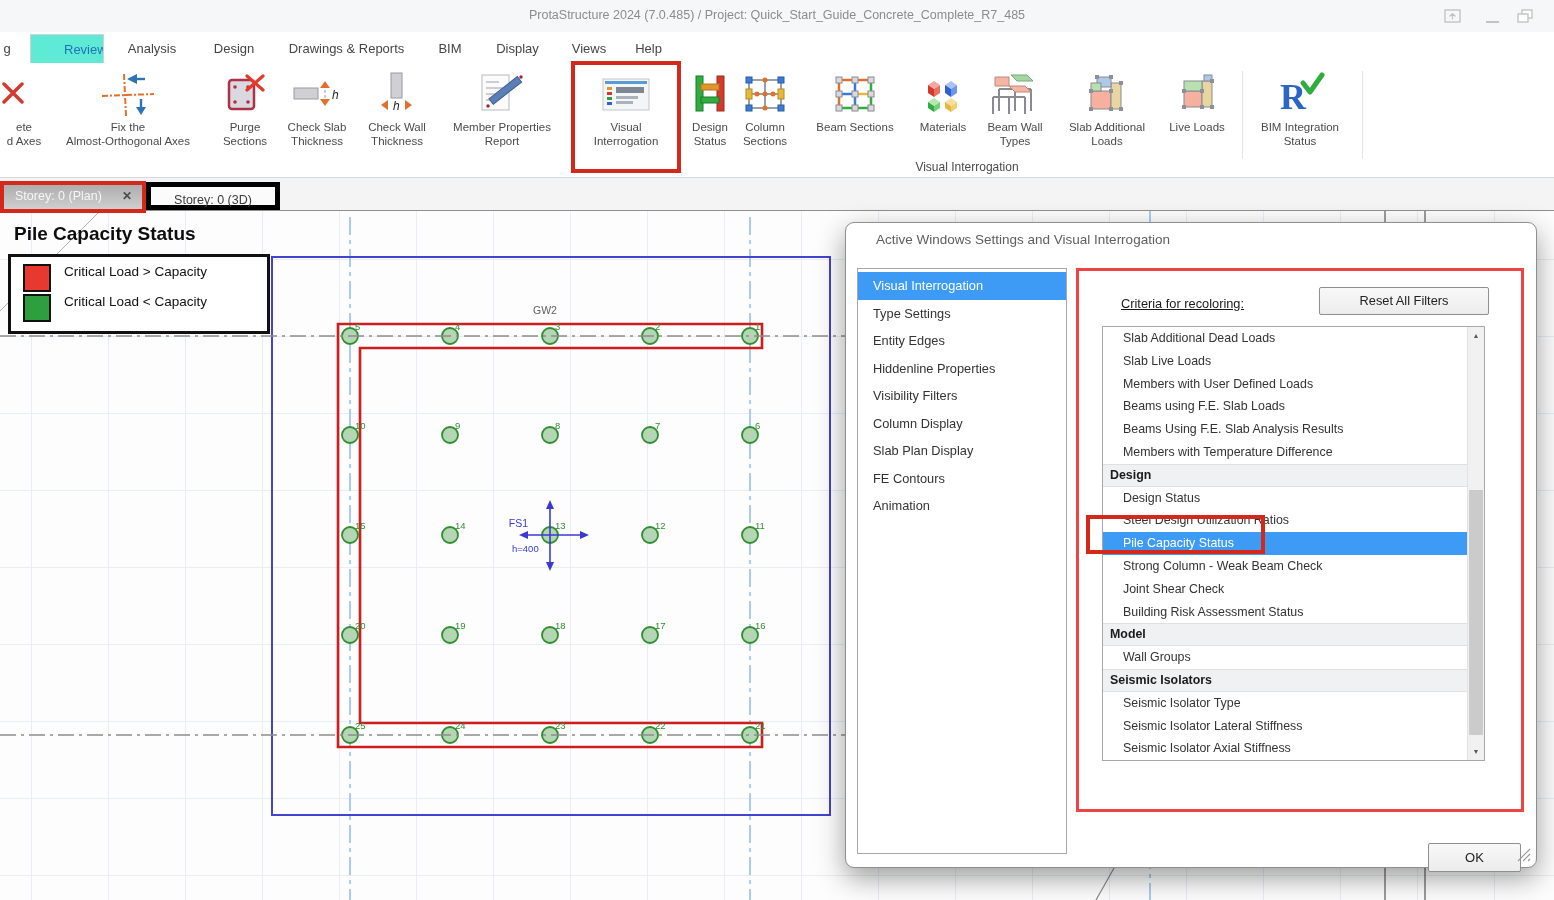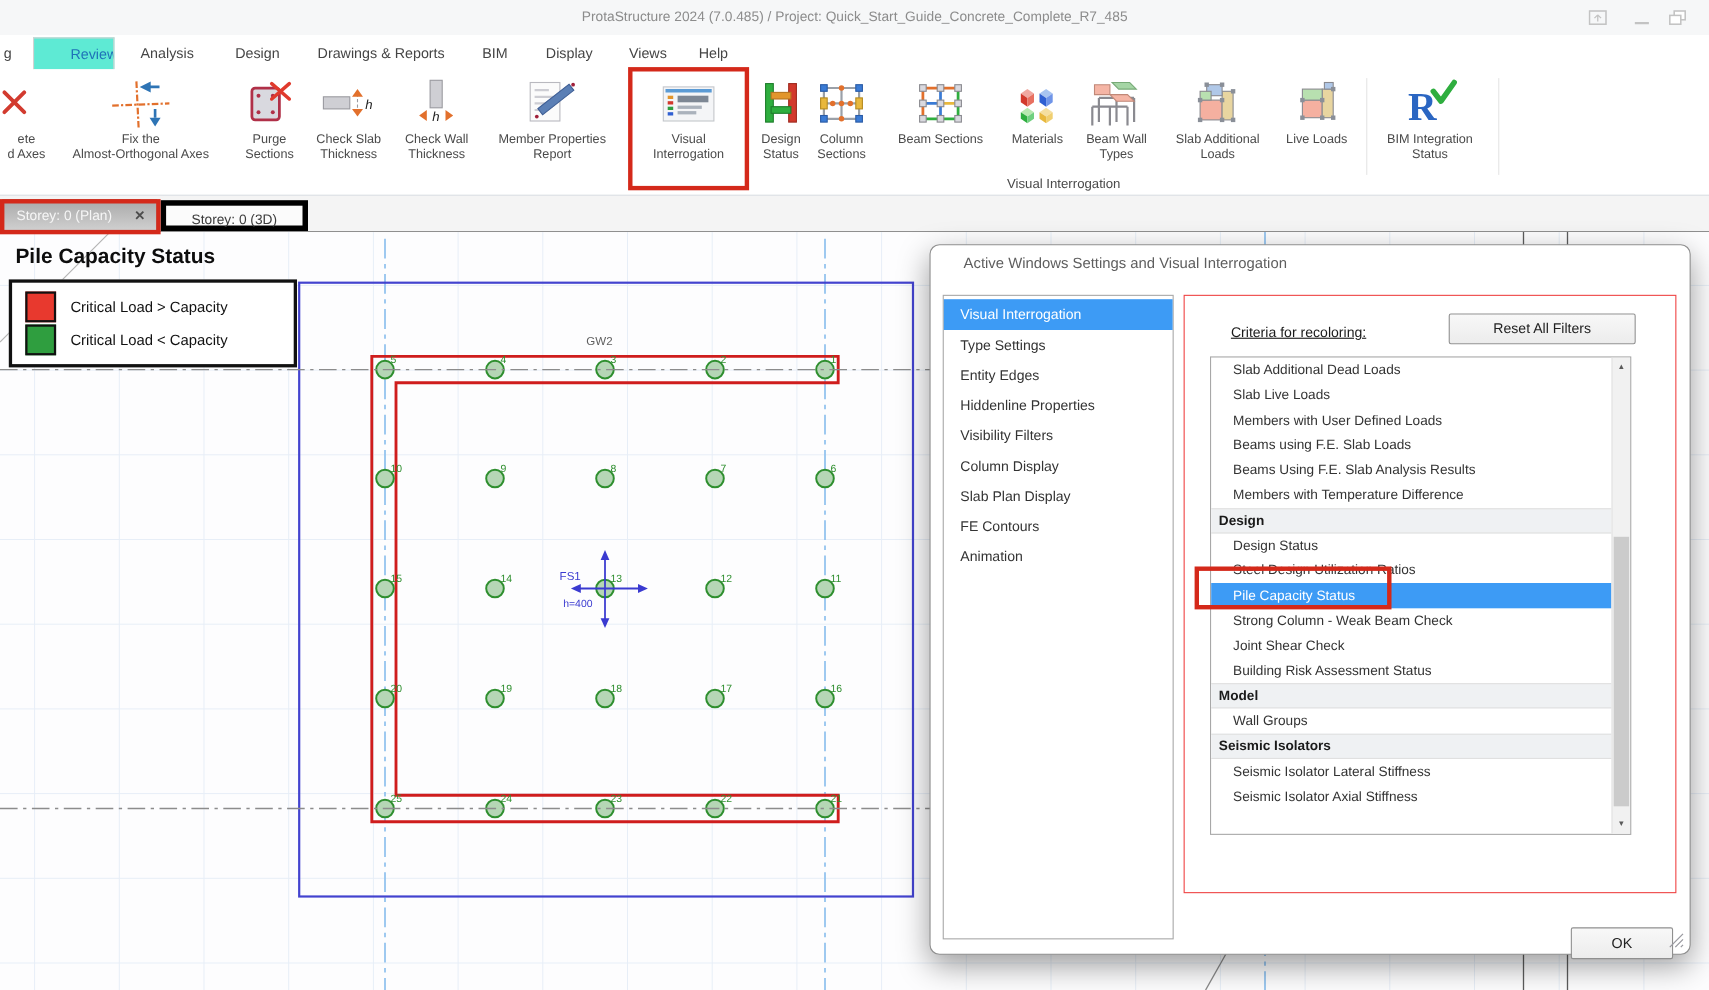--- a/index.html
+++ b/index.html
@@ -38,34 +38,34 @@
   .canvas{position:absolute;left:0;top:211px;width:1554px;height:689px;background-color:#fdfdfe;
       background-image:linear-gradient(to right,#e7eef7 1px,transparent 1px),
                        linear-gradient(to bottom,#e7eef7 1px,transparent 1px);
       background-size:77px 77px;background-position:31px 48px;}
   svg.drawing{position:absolute;left:0;top:0;z-index:1;}
   svg.axis-overlay{position:absolute;left:0;top:0;z-index:3;pointer-events:none;}
   
   .legend{position:absolute;left:8px;top:12px;z-index:2;}
   .legend-title{font-size:19px;font-weight:bold;color:#0d0d0d;margin:0 0 9px 6px;}
   .legend-box{width:244px;background:#fff;border:3px solid #111;padding:7px 0 7px 12px;}
-  .legend-row{display:flex;align-items:center;height:30px;}
+  .legend-row{display:flex;height:30px;}
   .legend-swatch{width:24px;height:24px;border:2px solid #111;margin-right:13px;box-sizing:content-box;}
   .legend-label{font-size:13.5px;color:#111;}
   
   .dialog{position:absolute;left:845px;top:222px;width:692px;height:646px;background:#fff;
       border:1px solid #8f8f8f;border-radius:9px;box-shadow:0 10px 28px rgba(0,0,0,.38);
       z-index:10;box-sizing:border-box;}
   .dialog-title{position:absolute;left:30px;top:9px;font-size:13.5px;color:#5e5e5e;}
   .nav-list{position:absolute;left:11px;top:45px;width:210px;height:586px;background:#fff;
       border:1px solid #a8a8a8;box-sizing:border-box;padding-top:3px;}
   .nav-item{height:27.5px;line-height:27.5px;padding-left:15px;font-size:12.8px;color:#333;cursor:default;}
   .nav-item.selected{background:#3d9bf5;color:#fff;}
   .groupbox{position:absolute;left:230px;top:45px;width:448px;height:544px;
-      border:1px solid #ef4444;box-sizing:border-box;}
+      border:3px solid #ef4444;box-sizing:border-box;}
   .criteria-label{position:absolute;left:42px;top:25px;font-size:12.8px;color:#1a1a1a;
       text-decoration:underline;}
   .btn{background:linear-gradient(#f8f8f8,#ececec);border:1px solid #8f8f8f;border-radius:2px;
       font-size:12.8px;color:#222;text-align:center;box-sizing:border-box;cursor:default;}
   .reset-btn{position:absolute;left:240px;top:16px;width:170px;height:28px;line-height:26px;}
   .criteria-list{position:absolute;left:23px;top:55px;width:383px;height:435px;background:#fff;
       border:1px solid #a8a8a8;box-sizing:border-box;overflow:hidden;}
   .crit-row{height:22.8px;line-height:22.8px;font-size:12.4px;color:#333;padding-left:20px;
       margin-right:17px;white-space:nowrap;overflow:hidden;cursor:default;}
   .crit-row.header{font-weight:bold;color:#1a1a1a;background:#eff1f3;padding-left:7px;
@@ -559,20 +559,21 @@
           <div class="crit-row header">Design</div>
           <div class="crit-row">Design Status</div>
           <div class="crit-row">Steel Design Utilization Ratios</div>
           <div class="crit-row selected">Pile Capacity Status</div>
           <div class="crit-row">Strong Column - Weak Beam Check</div>
           <div class="crit-row">Joint Shear Check</div>
           <div class="crit-row">Building Risk Assessment Status</div>
           <div class="crit-row header">Model</div>
           <div class="crit-row">Wall Groups</div>
           <div class="crit-row header">Seismic Isolators</div>
+          <div class="crit-row">Seismic Isolator Type</div>
           <div class="crit-row">Seismic Isolator Lateral Stiffness</div>
           <div class="crit-row">Seismic Isolator Axial Stiffness</div>
           <div class="vscroll">
           <div class="vs-btn vs-up">▲</div>
           <div class="vs-thumb"></div>
           <div class="vs-btn vs-down">▼</div>
         </div>
       </div>
     </div>
     <div class="btn ok-btn">OK</div>

